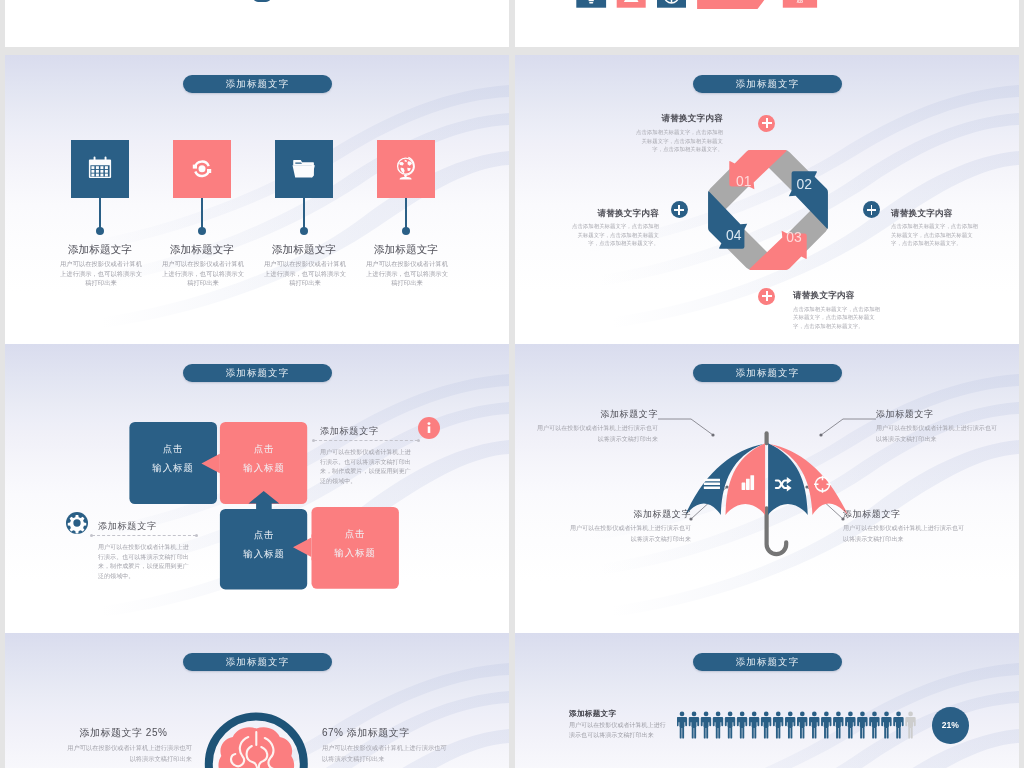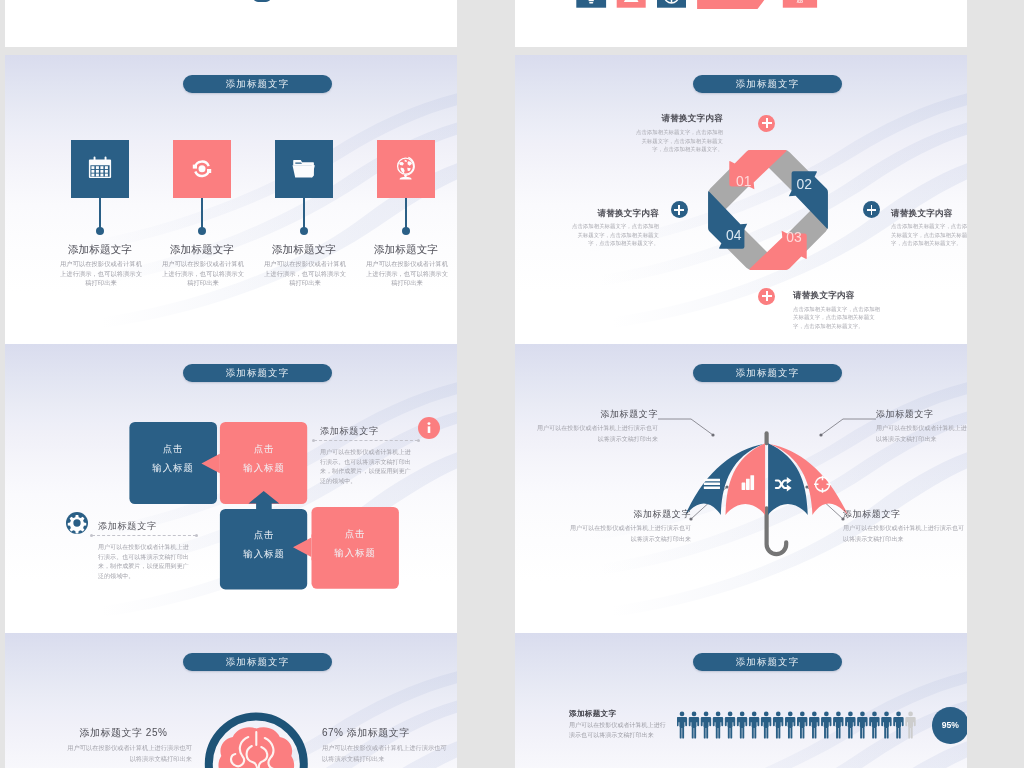--- a/index.html
+++ b/index.html
@@ -1,19 +1,19 @@
 <!DOCTYPE html>
 <html><head>
 <meta charset="utf-8">
 <style>
   *{box-sizing:border-box;margin:0;padding:0}
   html,body{width:1024px;height:768px;overflow:hidden;background:#e4e4e4;
     font-family:"Liberation Sans",sans-serif}
   .page{position:absolute;left:0;top:0;width:1024px;height:768px;overflow:hidden}
-  .slide{position:absolute;width:452px;height:289px;overflow:hidden;
+  .slide{position:absolute;width:504px;height:289px;overflow:hidden;
     background:linear-gradient(180deg,#d9dcee 0%,#e2e5f2 12%,#e9ebf5 21%,#eeeff8 28%,#f0f0f8 31%,#f6f6fb 43%,#fafafd 52%,#fdfdfe 68%,#ffffff 82%)}
   .wv{position:absolute;left:0;top:0;width:504px;height:289px}
   .pill{position:absolute;height:18px;border-radius:9px;background:#2a5f86;
     color:#eaf0f5;display:flex;align-items:center;justify-content:center;
     font-size:9.5px;letter-spacing:1.1px;box-shadow:0 1px 2px rgba(40,60,90,.2)}
   .abs{position:absolute}
   .ttl{position:absolute;text-align:center;color:#4f4f58;font-size:10.6px;letter-spacing:.1px;white-space:nowrap}
   .plusmark{position:absolute;width:17px;height:17px;border-radius:50%}
   .plusmark::before,.plusmark::after{content:"";position:absolute;background:#fff}
   .plusmark::before{left:3.7px;top:7.7px;width:9.6px;height:1.7px}
@@ -547,17 +547,17 @@
           <circle cx="221.54" cy="2.9" r="2.35"></circle>
           <path d="M217.59,6.0 h7.9 a1.15,1.15 0 0 1 1.15,1.15 v7.2 a0.95,0.95 0 0 1 -1.9,0 v-3.15 h-0.75 v4.55 h-0.35 v10.9 a0.95,0.95 0 0 1 -1.9,0 v-9.65 h-0.6 v9.65 a0.95,0.95 0 0 1 -1.9,0 v-10.9 h-0.35 v-4.55 h-0.75 v3.15 a0.95,0.95 0 0 1 -1.9,0 v-7.2 a1.15,1.15 0 0 1 1.15,-1.15 z"></path>
         </g>
         <g fill="#cdcdcd">
           <circle cx="233.57" cy="2.9" r="2.35"></circle>
           <path d="M229.62,6.0 h7.9 a1.15,1.15 0 0 1 1.15,1.15 v7.2 a0.95,0.95 0 0 1 -1.9,0 v-3.15 h-0.75 v4.55 h-0.35 v10.9 a0.95,0.95 0 0 1 -1.9,0 v-9.65 h-0.6 v9.65 a0.95,0.95 0 0 1 -1.9,0 v-10.9 h-0.35 v-4.55 h-0.75 v3.15 a0.95,0.95 0 0 1 -1.9,0 v-7.2 a1.15,1.15 0 0 1 1.15,-1.15 z"></path>
         </g>
       </svg>
 
   <div class="pctcirc blue" style="left:417px;top:74px">
-    <span>95%</span>
+    <span>21%</span>
   </div>
 
 </div>
 </div>
 
 </body></html>

